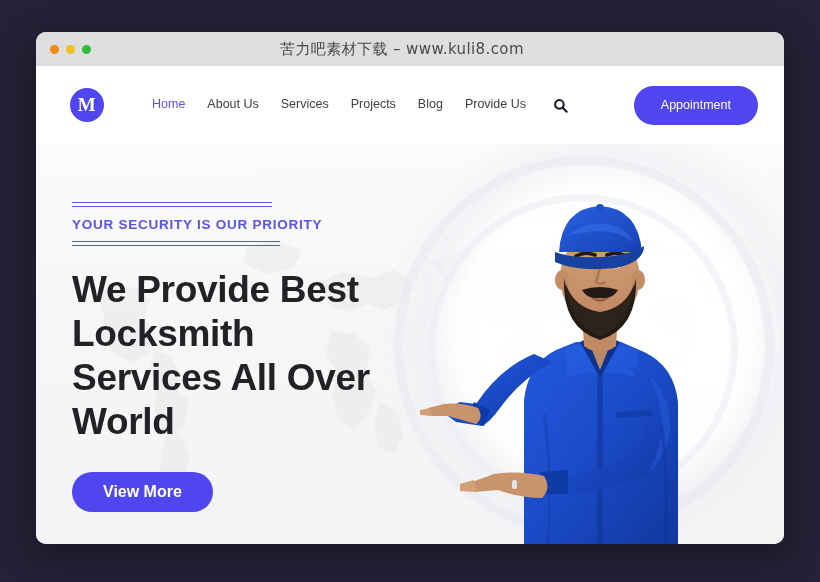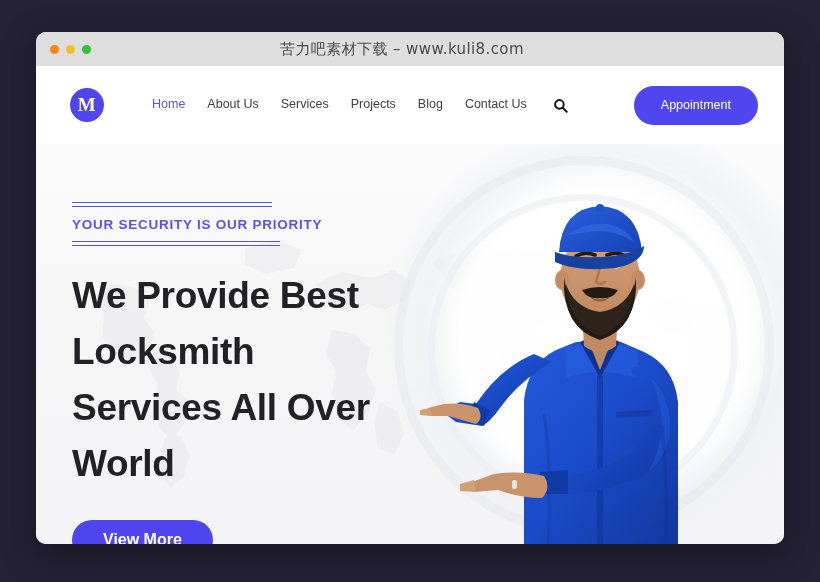--- a/index.html
+++ b/index.html
@@ -187,21 +187,21 @@
   .eyebrow-text {
     font-size: 13.5px;
     font-weight: 700;
     color: #5a53e8;
     letter-spacing: .75px;
   }
 
   .hero-title {
     margin-top: 22px;
     font-size: 37px;
-    line-height: 56px;
+    line-height: 44px;
     font-weight: 700;
     color: #222226;
     letter-spacing: -.3px;
     max-width: 330px;
   }
 
   .view-more-btn {
     margin-top: 28px;
     background: #4f46f0;
     color: #fff;
@@ -244,21 +244,21 @@
     <div class="brand">
       <span class="brand-mark">M</span>
     </div>
 
     <nav class="main-nav">
       <a class="nav-link active" href="#">Home</a>
       <a class="nav-link" href="#">About Us</a>
       <a class="nav-link" href="#">Services</a>
       <a class="nav-link" href="#">Projects</a>
       <a class="nav-link" href="#">Blog</a>
-      <a class="nav-link" href="#">Contact Us</a>
+      <a class="nav-link" href="#">Provide Us</a>
       <span class="search-icon">
         <svg width="15" height="15" viewBox="0 0 16 16" fill="none" stroke="currentColor" stroke-width="2.1">
           <circle cx="6.8" cy="6.8" r="4.6"></circle>
           <line x1="10.4" y1="10.4" x2="14.6" y2="14.6" stroke-linecap="round"></line>
         </svg>
       </span>
     </nav>
 
     <button class="appointment-btn">Appointment</button>
   </header>

